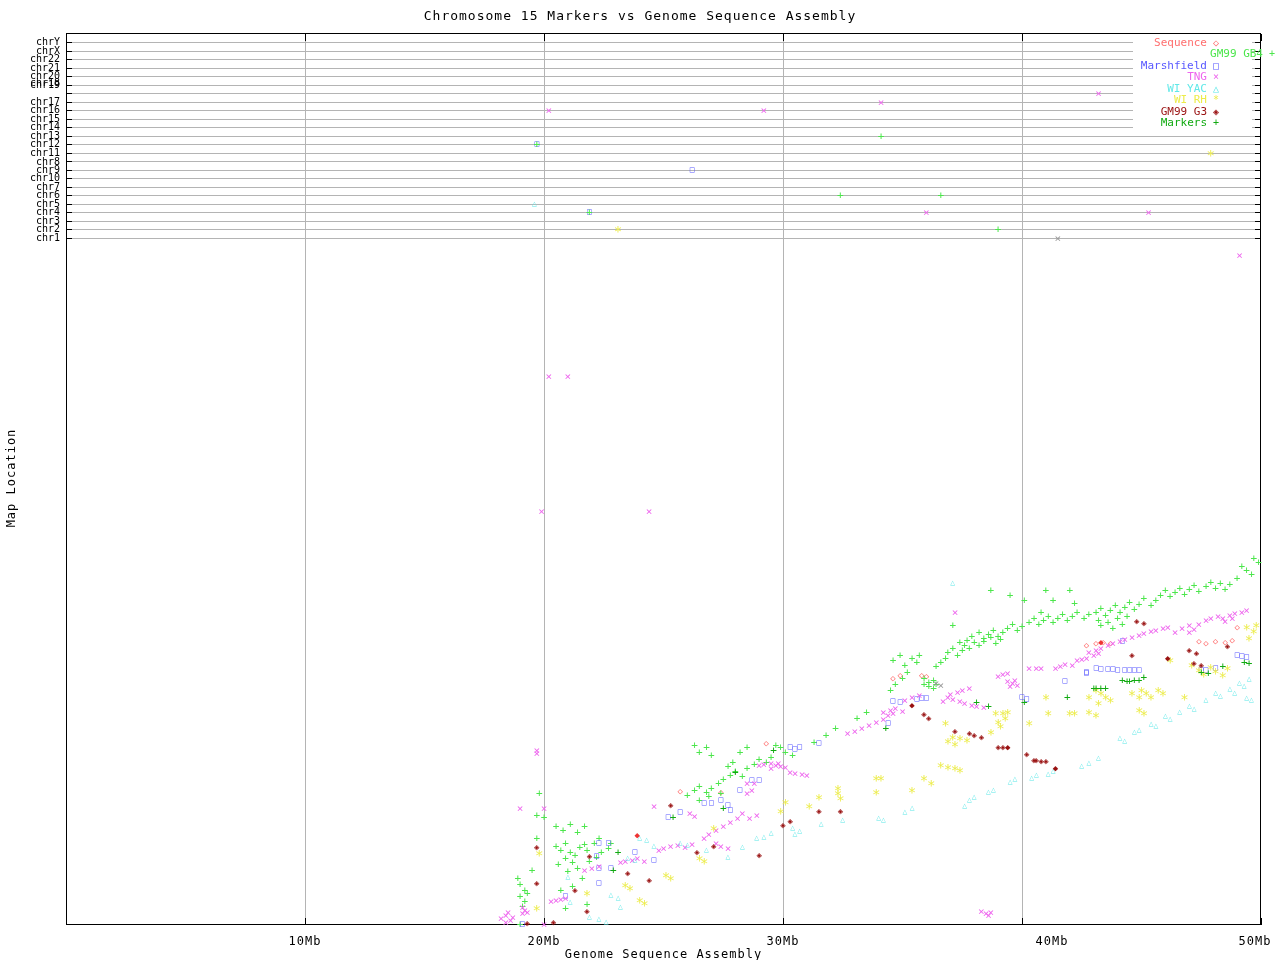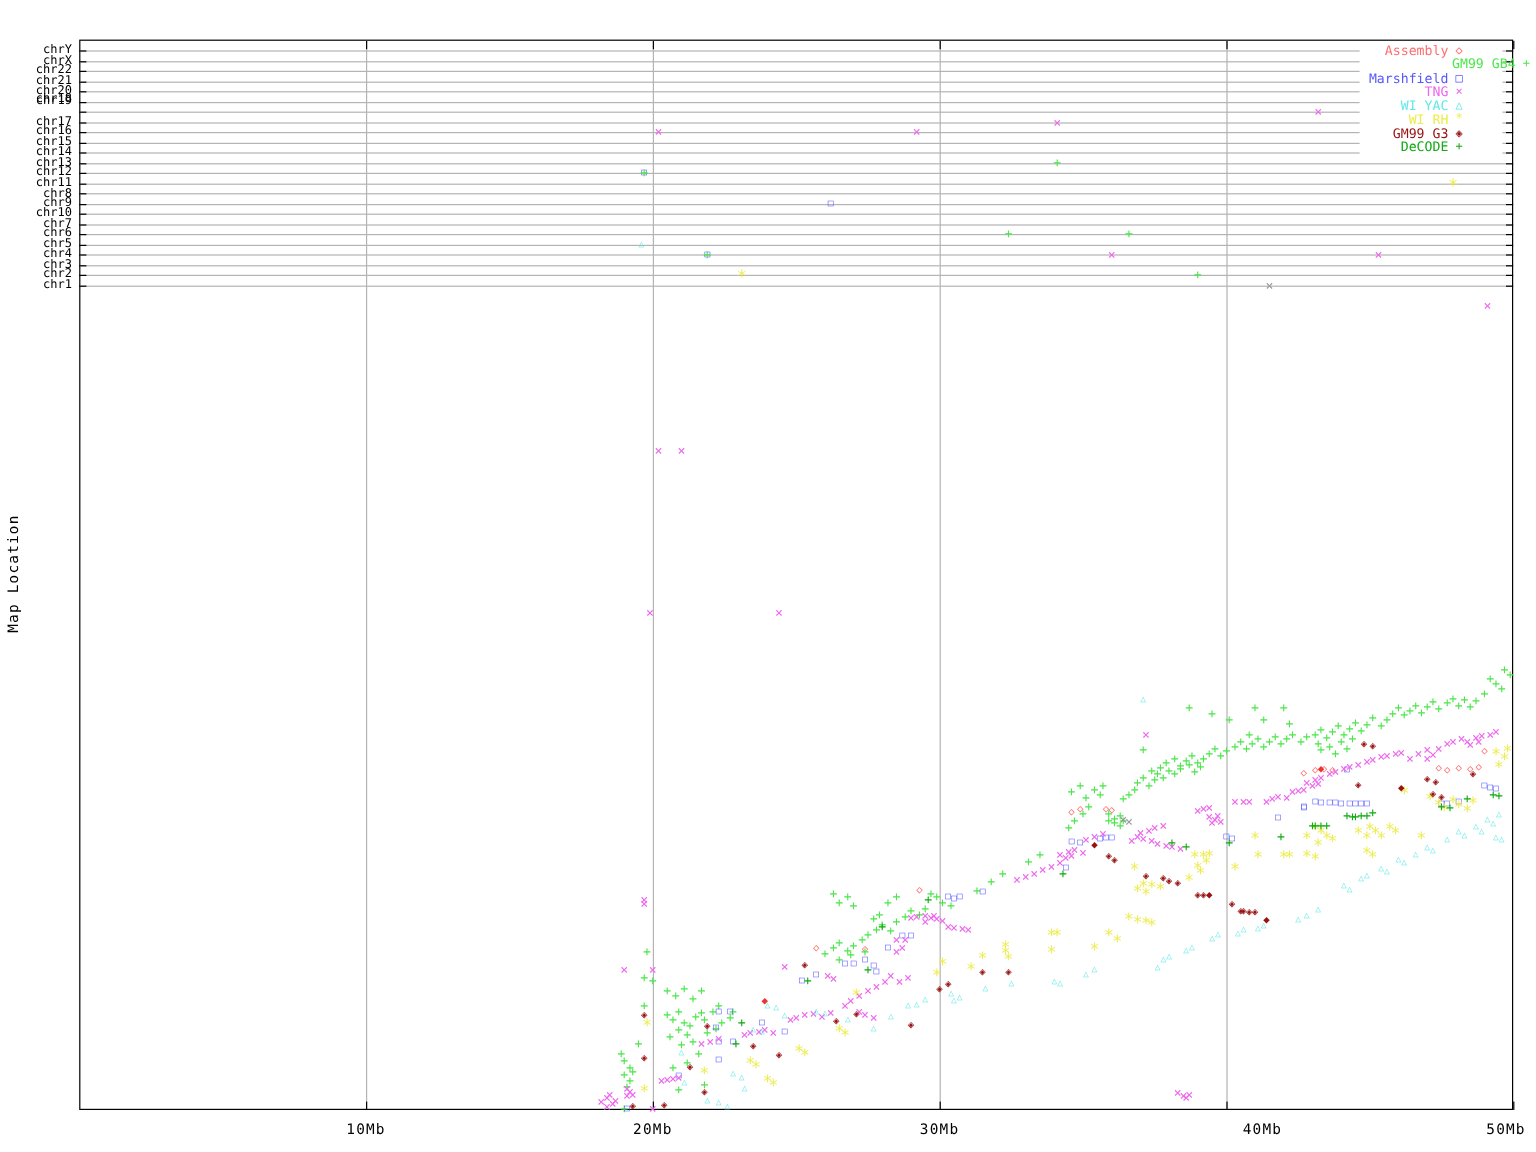--- a/index.html
+++ b/index.html
@@ -22,20 +22,21 @@
   .pt{position:absolute;transform:translate(-50%,-50%);line-height:1;font-size:11px;}
   .pt.dia{font-size:9px;}
   .pt.sq{font-size:8px;}
   .pt.tri{font-size:8px;}
   .pt.star{font-size:14px;transform:translate(-50%,-34%);}
 </style>
 </head>
 <body>
 
 <div id="page">
+  <div class="abs" id="title">Chromosome 15 Markers vs Genome Sequence Assembly</div>
   <div class="abs" id="ylabel">Map Location</div>
   <div class="abs" id="plot-border"></div>
   <div class="abs" id="grid-layer" style="left:0;top:0;width:1280px;height:960px;">
       <div class="abs hgrid" style="top: 42px;"></div>
       <div class="abs chr-label" style="top: 42px;">chrY</div>
       <div class="abs tick" style="left: 66px; top: 42px; width: 6px; height: 1px;"></div>
       <div class="abs tick" style="left: 1255px; top: 42px; width: 6px; height: 1px;"></div>
       <div class="abs hgrid" style="top: 51px;"></div>
       <div class="abs chr-label" style="top: 51px;">chrX</div>
       <div class="abs tick" style="left: 66px; top: 51px; width: 6px; height: 1px;"></div>
@@ -786,21 +787,21 @@
       <span class="pt plus" style="left: 589.41px; top: 212.44px; color: rgb(76, 230, 76);">+</span>
       <span class="pt xx" style="left: 926.4px; top: 212.44px; color: rgb(238, 102, 238);">×</span>
       <span class="pt xx" style="left: 1148.67px; top: 212.44px; color: rgb(238, 102, 238);">×</span>
       <span class="pt star" style="left: 618.09px; top: 229.484px; color: rgb(236, 236, 74);">*</span>
       <span class="pt plus" style="left: 998.1px; top: 229.484px; color: rgb(76, 230, 76);">+</span>
       <span class="pt xx" style="left: 1057.85px; top: 238.006px; color: rgb(153, 153, 153);">×</span>
     </div>
   <div class="abs" id="legend-bg"></div>
   <div class="abs" id="legend" style="left:0;top:0;width:1280px;height:960px;">
       <div class="lg-row" style="left: 1120px; top: 36.5px; width: 132px;">
-        <span class="lg-label" style="color: rgb(255, 110, 110);">Assembly</span>
+        <span class="lg-label" style="color: rgb(255, 110, 110);">Sequence</span>
         <span class="lg-sym" style="color: rgb(255, 110, 110);">◇</span>
       </div>
       <div class="lg-row" style="left: 1176px; top: 48px; width: 132px;">
         <span class="lg-label" style="color: rgb(76, 230, 76);">GM99 GB4</span>
         <span class="lg-sym" style="color: rgb(76, 230, 76);">+</span>
       </div>
       <div class="lg-row" style="left: 1120px; top: 59.5px; width: 132px;">
         <span class="lg-label" style="color: rgb(88, 88, 255);">Marshfield</span>
         <span class="lg-sym" style="color: rgb(88, 88, 255);">□</span>
       </div>
@@ -814,17 +815,18 @@
       </div>
       <div class="lg-row" style="left: 1120px; top: 94px; width: 132px;">
         <span class="lg-label" style="color: rgb(236, 236, 74);">WI RH</span>
         <span class="lg-sym" style="color: rgb(236, 236, 74);">*</span>
       </div>
       <div class="lg-row" style="left: 1120px; top: 105.5px; width: 132px;">
         <span class="lg-label" style="color: rgb(153, 17, 17);">GM99 G3</span>
         <span class="lg-sym" style="color: rgb(153, 17, 17);">◈</span>
       </div>
       <div class="lg-row" style="left: 1120px; top: 117px; width: 132px;">
-        <span class="lg-label" style="color: rgb(17, 170, 17);">DeCODE</span>
+        <span class="lg-label" style="color: rgb(17, 170, 17);">Markers</span>
         <span class="lg-sym" style="color: rgb(17, 170, 17);">+</span>
       </div>
     </div>
+  <div class="abs" id="xlabel">Genome Sequence Assembly</div>
 </div>
 
 </body></html>

